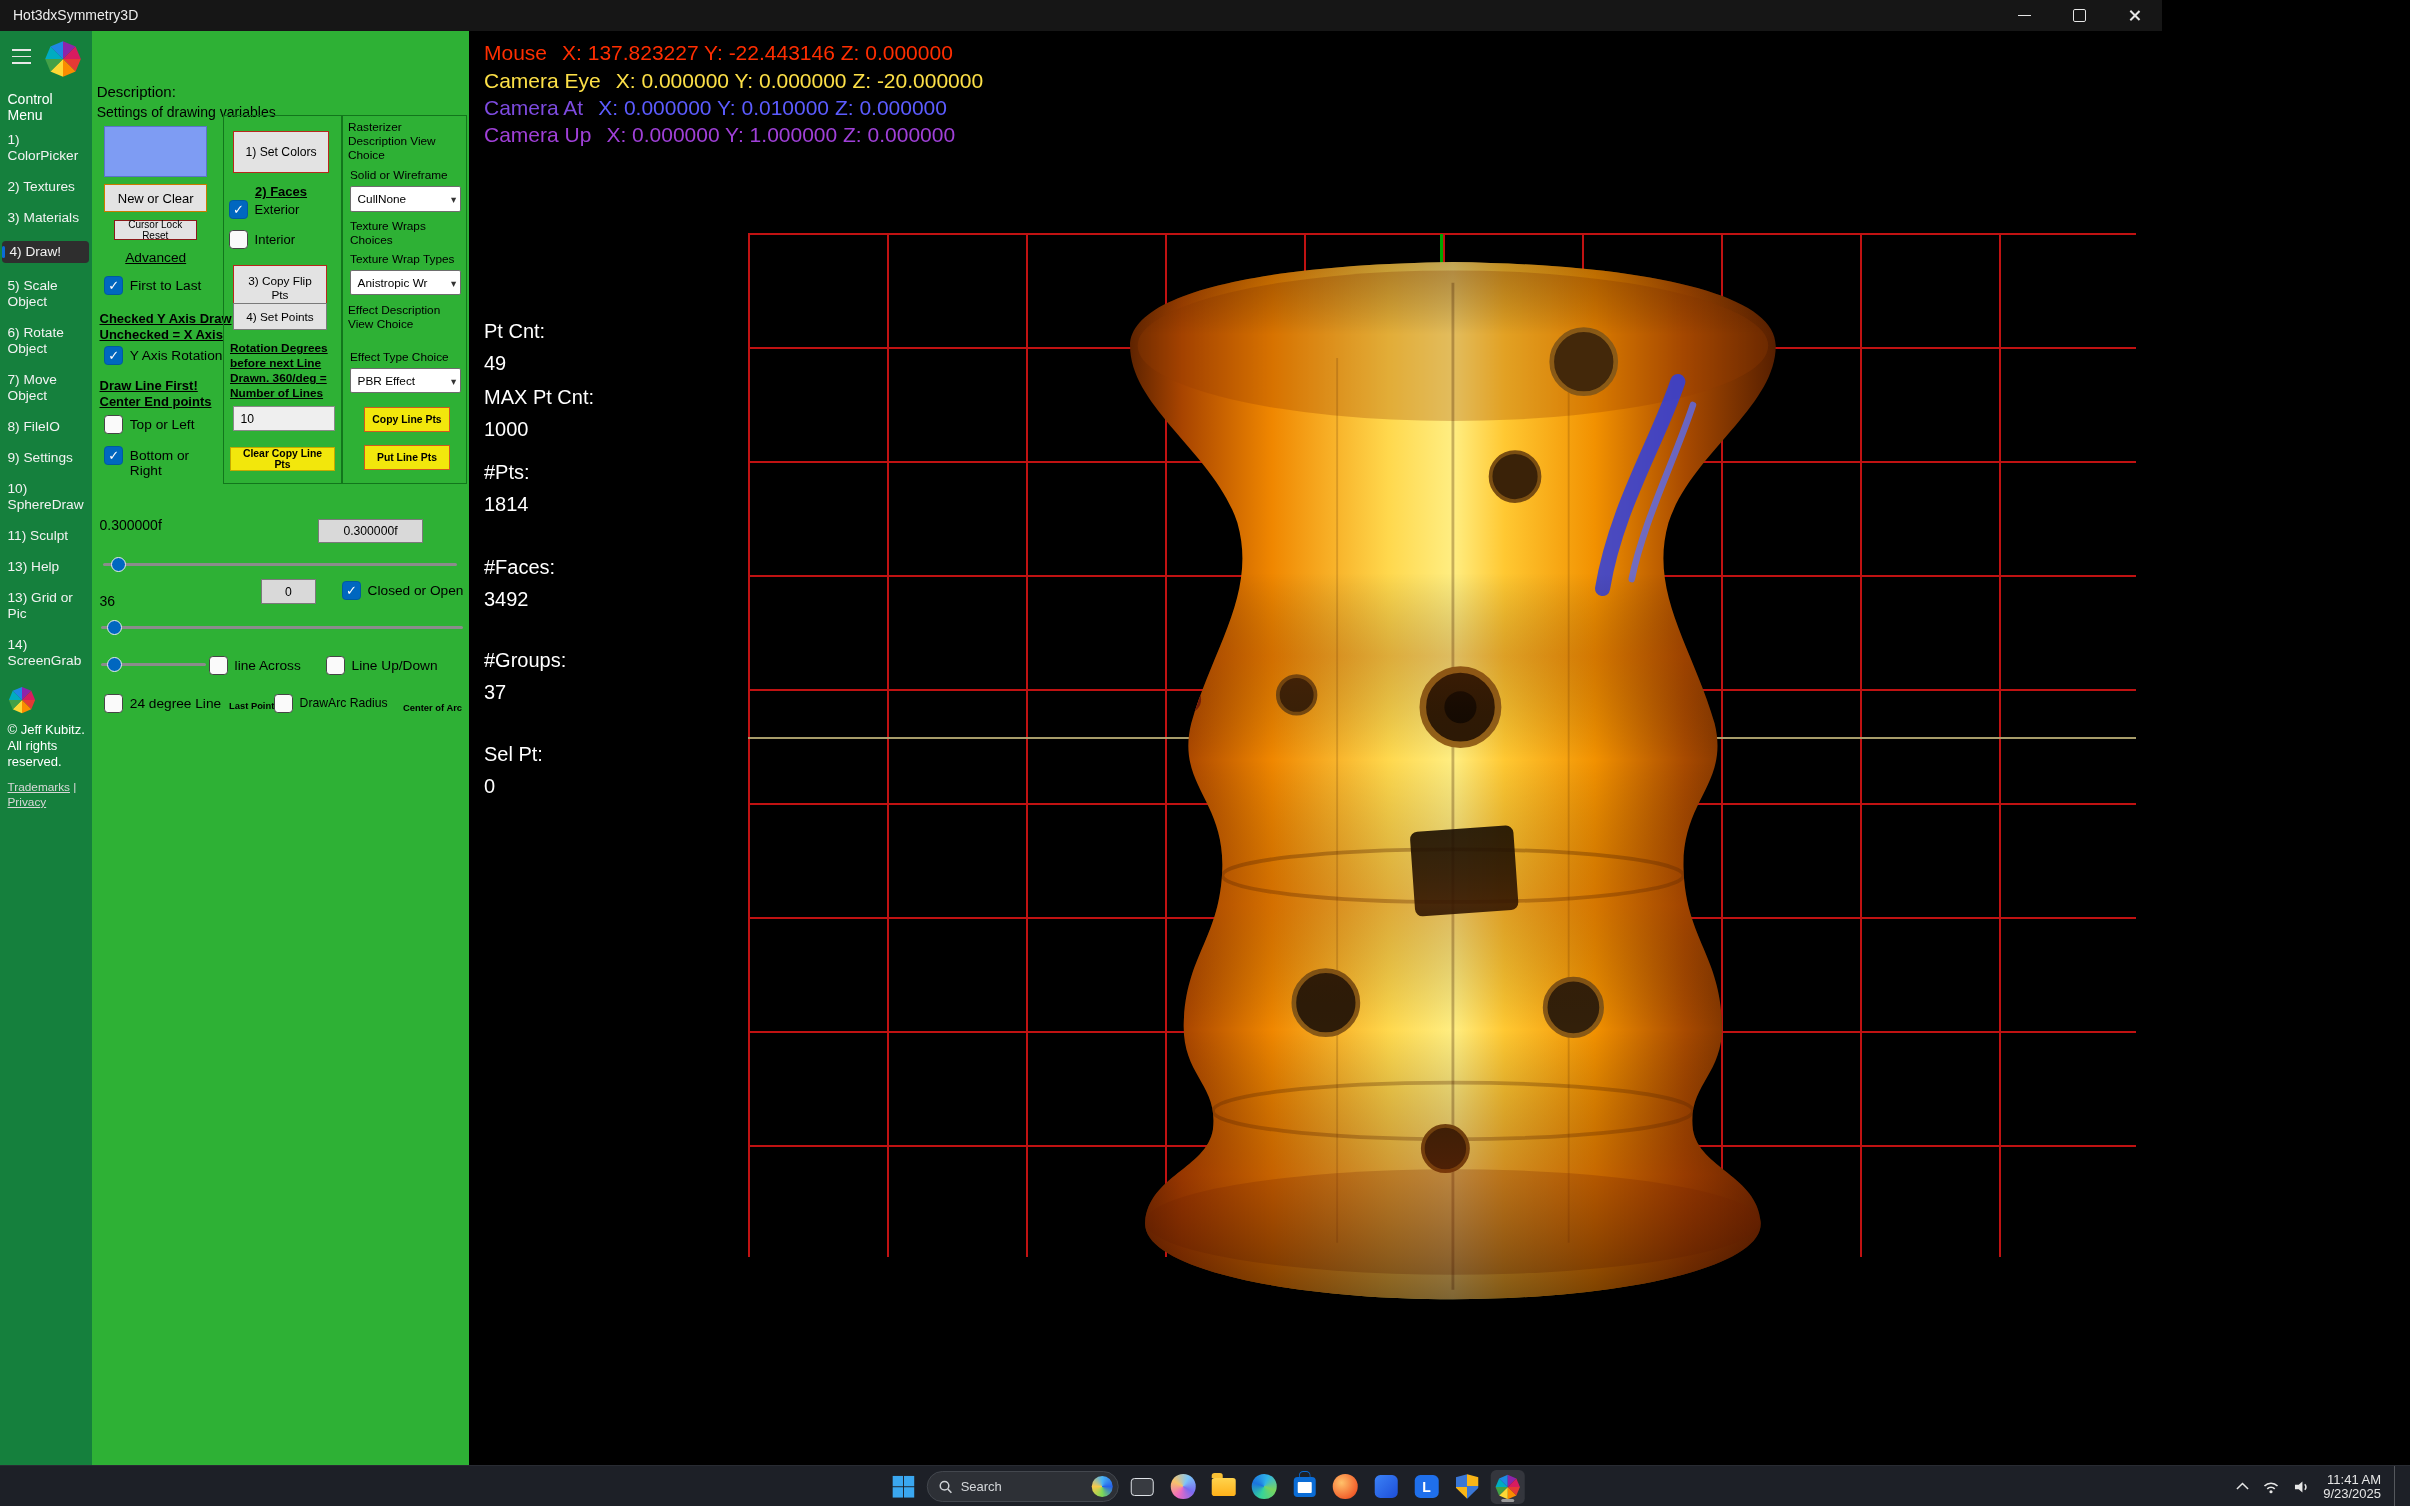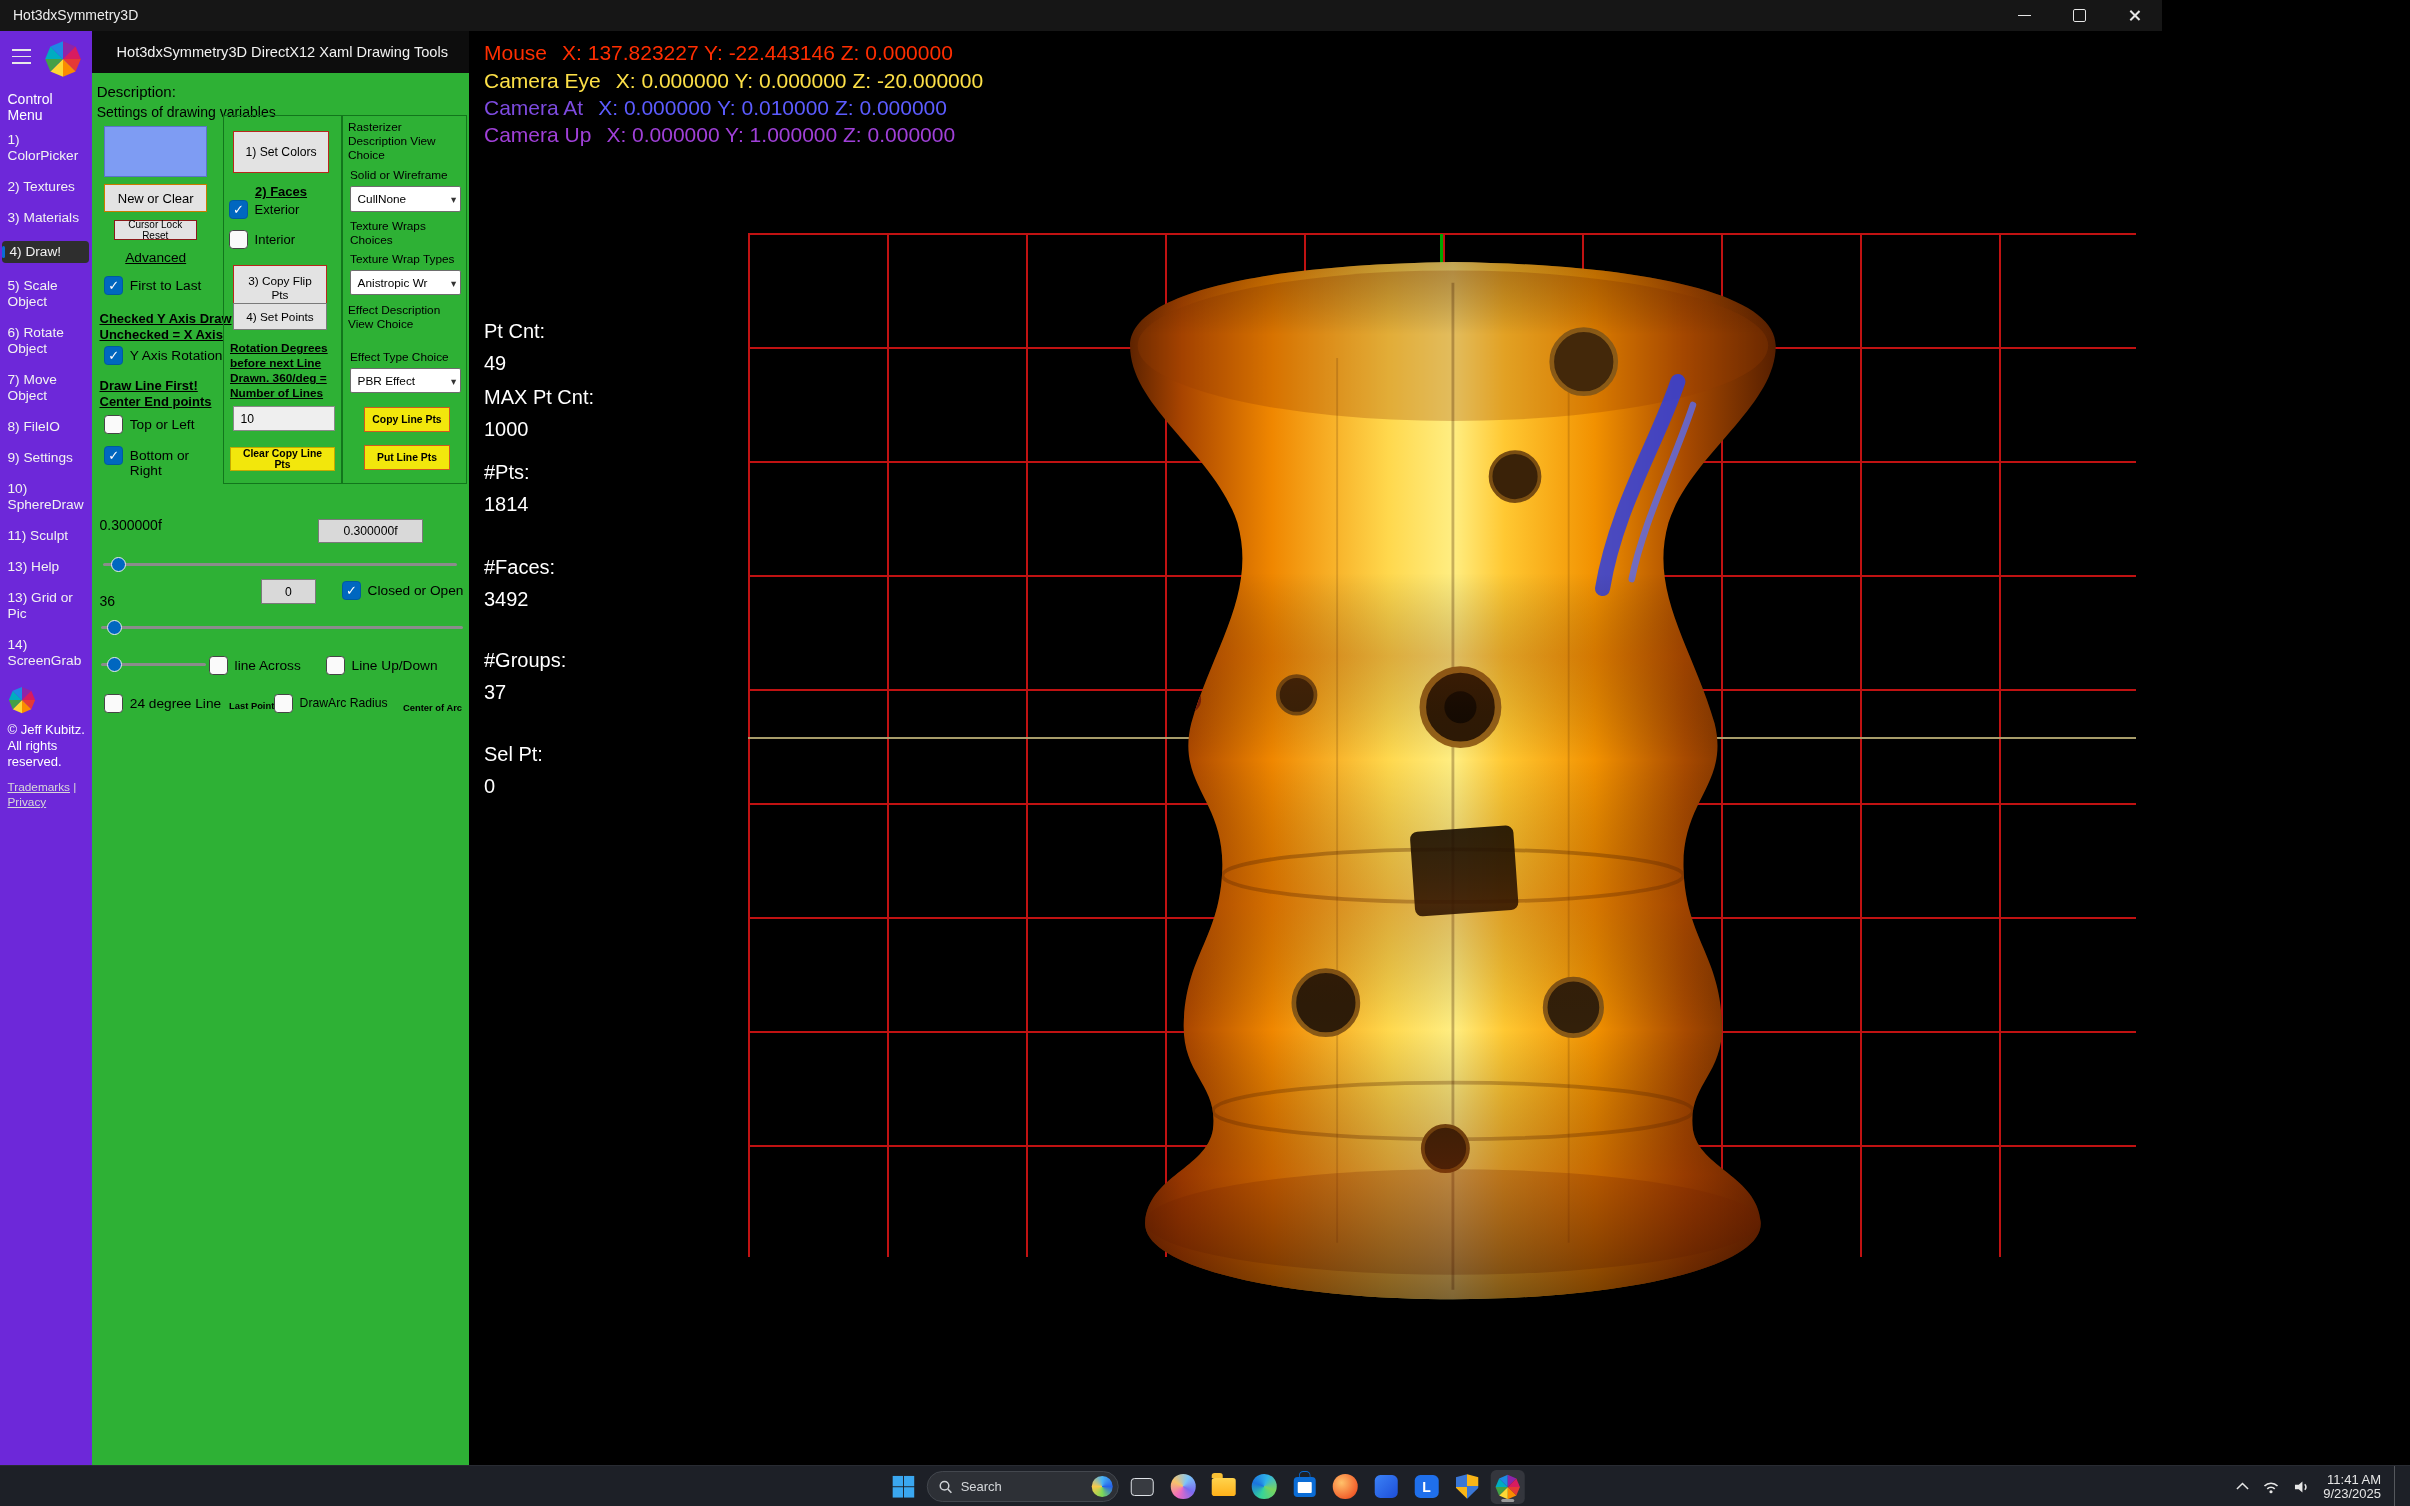--- a/index.html
+++ b/index.html
@@ -9,21 +9,21 @@
   #titlebar{position:absolute;left:0;top:0;width:2162px;height:31px;background:#161616;}
   #titlebar .title{position:absolute;left:13px;top:0;line-height:31px;font-size:14px;color:#ececec;}
   .wincontrols{position:absolute;right:0;top:0;height:31px;display:flex;}
   .wc{width:55px;height:31px;display:flex;align-items:center;justify-content:center;}
   .wc-min i{display:block;width:12.2px;height:1.9px;background:#e6e6e6;}
   .wc-max i{display:block;width:10.4px;height:10.4px;border:1.4px solid #e6e6e6;border-radius:1.9px;}
   .wc-close .x{position:relative;width:13px;height:13px;}
   .wc-close .x::before,.wc-close .x::after{content:"";position:absolute;left:5.6px;top:0;width:1.5px;height:13px;background:#e6e6e6;}
   .wc-close .x::before{transform:rotate(45deg);} .wc-close .x::after{transform:rotate(-45deg);}
   
-  #sidebar{position:absolute;left:0;top:31px;width:96px;height:1434px;background:#6d28d9;color:#f2f2f2;}
+  #sidebar{position:absolute;left:0;top:31px;width:96px;height:1434px;background:#15803d;color:#f2f2f2;}
   .hb{position:absolute;left:12.2px;top:18px;}
   .hb span{display:block;width:19px;height:1.9px;background:#e8e8e8;margin:0 0 4.7px 0;}
   .logo-top{position:absolute;left:44px;top:9.4px;}
   .nav{padding:60px 7.5px 0 7.5px;}
   .menu-header{font-size:14px;color:#fff;margin-bottom:9.4px;}
   .side-item{margin-bottom:15px;line-height:16px;font-size:13.7px;word-wrap:break-word;cursor:default;}
   .side-item.active{background:#2e2e2e;border-radius:3.8px;margin-left:-5.6px;padding:2.8px 1.9px 2.8px 7.5px;position:relative;}
   .side-item.active::before{content:"";position:absolute;left:0;top:4.7px;bottom:4.7px;width:2.8px;border-radius:1.9px;background:#0a6cd6;}
   .side-foot{padding:0 7.5px;font-size:13px;line-height:16px;color:#fff;}
   .side-links{padding:9.4px 7.5px 0 7.5px;font-size:11.8px;line-height:15px;color:#d8d8d8;}
@@ -164,23 +164,20 @@
       <div>reserved.</div>
     </div>
     <div class="side-links">
       <a>Trademarks</a>
       <span>|</span><br>
       <a>Privacy</a>
     </div>
   </div>
 
   <div id="panel">
-    <div id="panel-header">
-      <span>Hot3dxSymmetry3D DirectX12 Xaml Drawing Tools</span>
-    </div>
 
     <div class="ptxt" style="left:4.7px;top:52px;font-size:15px;">Description:</div>
     <div class="ptxt" style="left:4.7px;top:73px;font-size:14px;">Settings of drawing variables</div>
 
     <div class="swatch" style="left:12.2px;top:95px;width:103px;height:51px;"></div>
 
     <button class="btn" style="left:12.2px;top:153px;width:103px;height:28px;border:1.9px solid #cc7a00;font-size:13px;">New or Clear</button>
     <button class="btn" style="left:21.7px;top:189px;width:83px;height:20px;border:1.9px solid #8b1a1a;font-size:10px;">Cursor Lock Reset</button>
     <div class="ptxt" style="left:12.2px;top:219px;width:103px;text-align:center;font-size:13.7px;text-decoration:underline;">Advanced</div>
 

